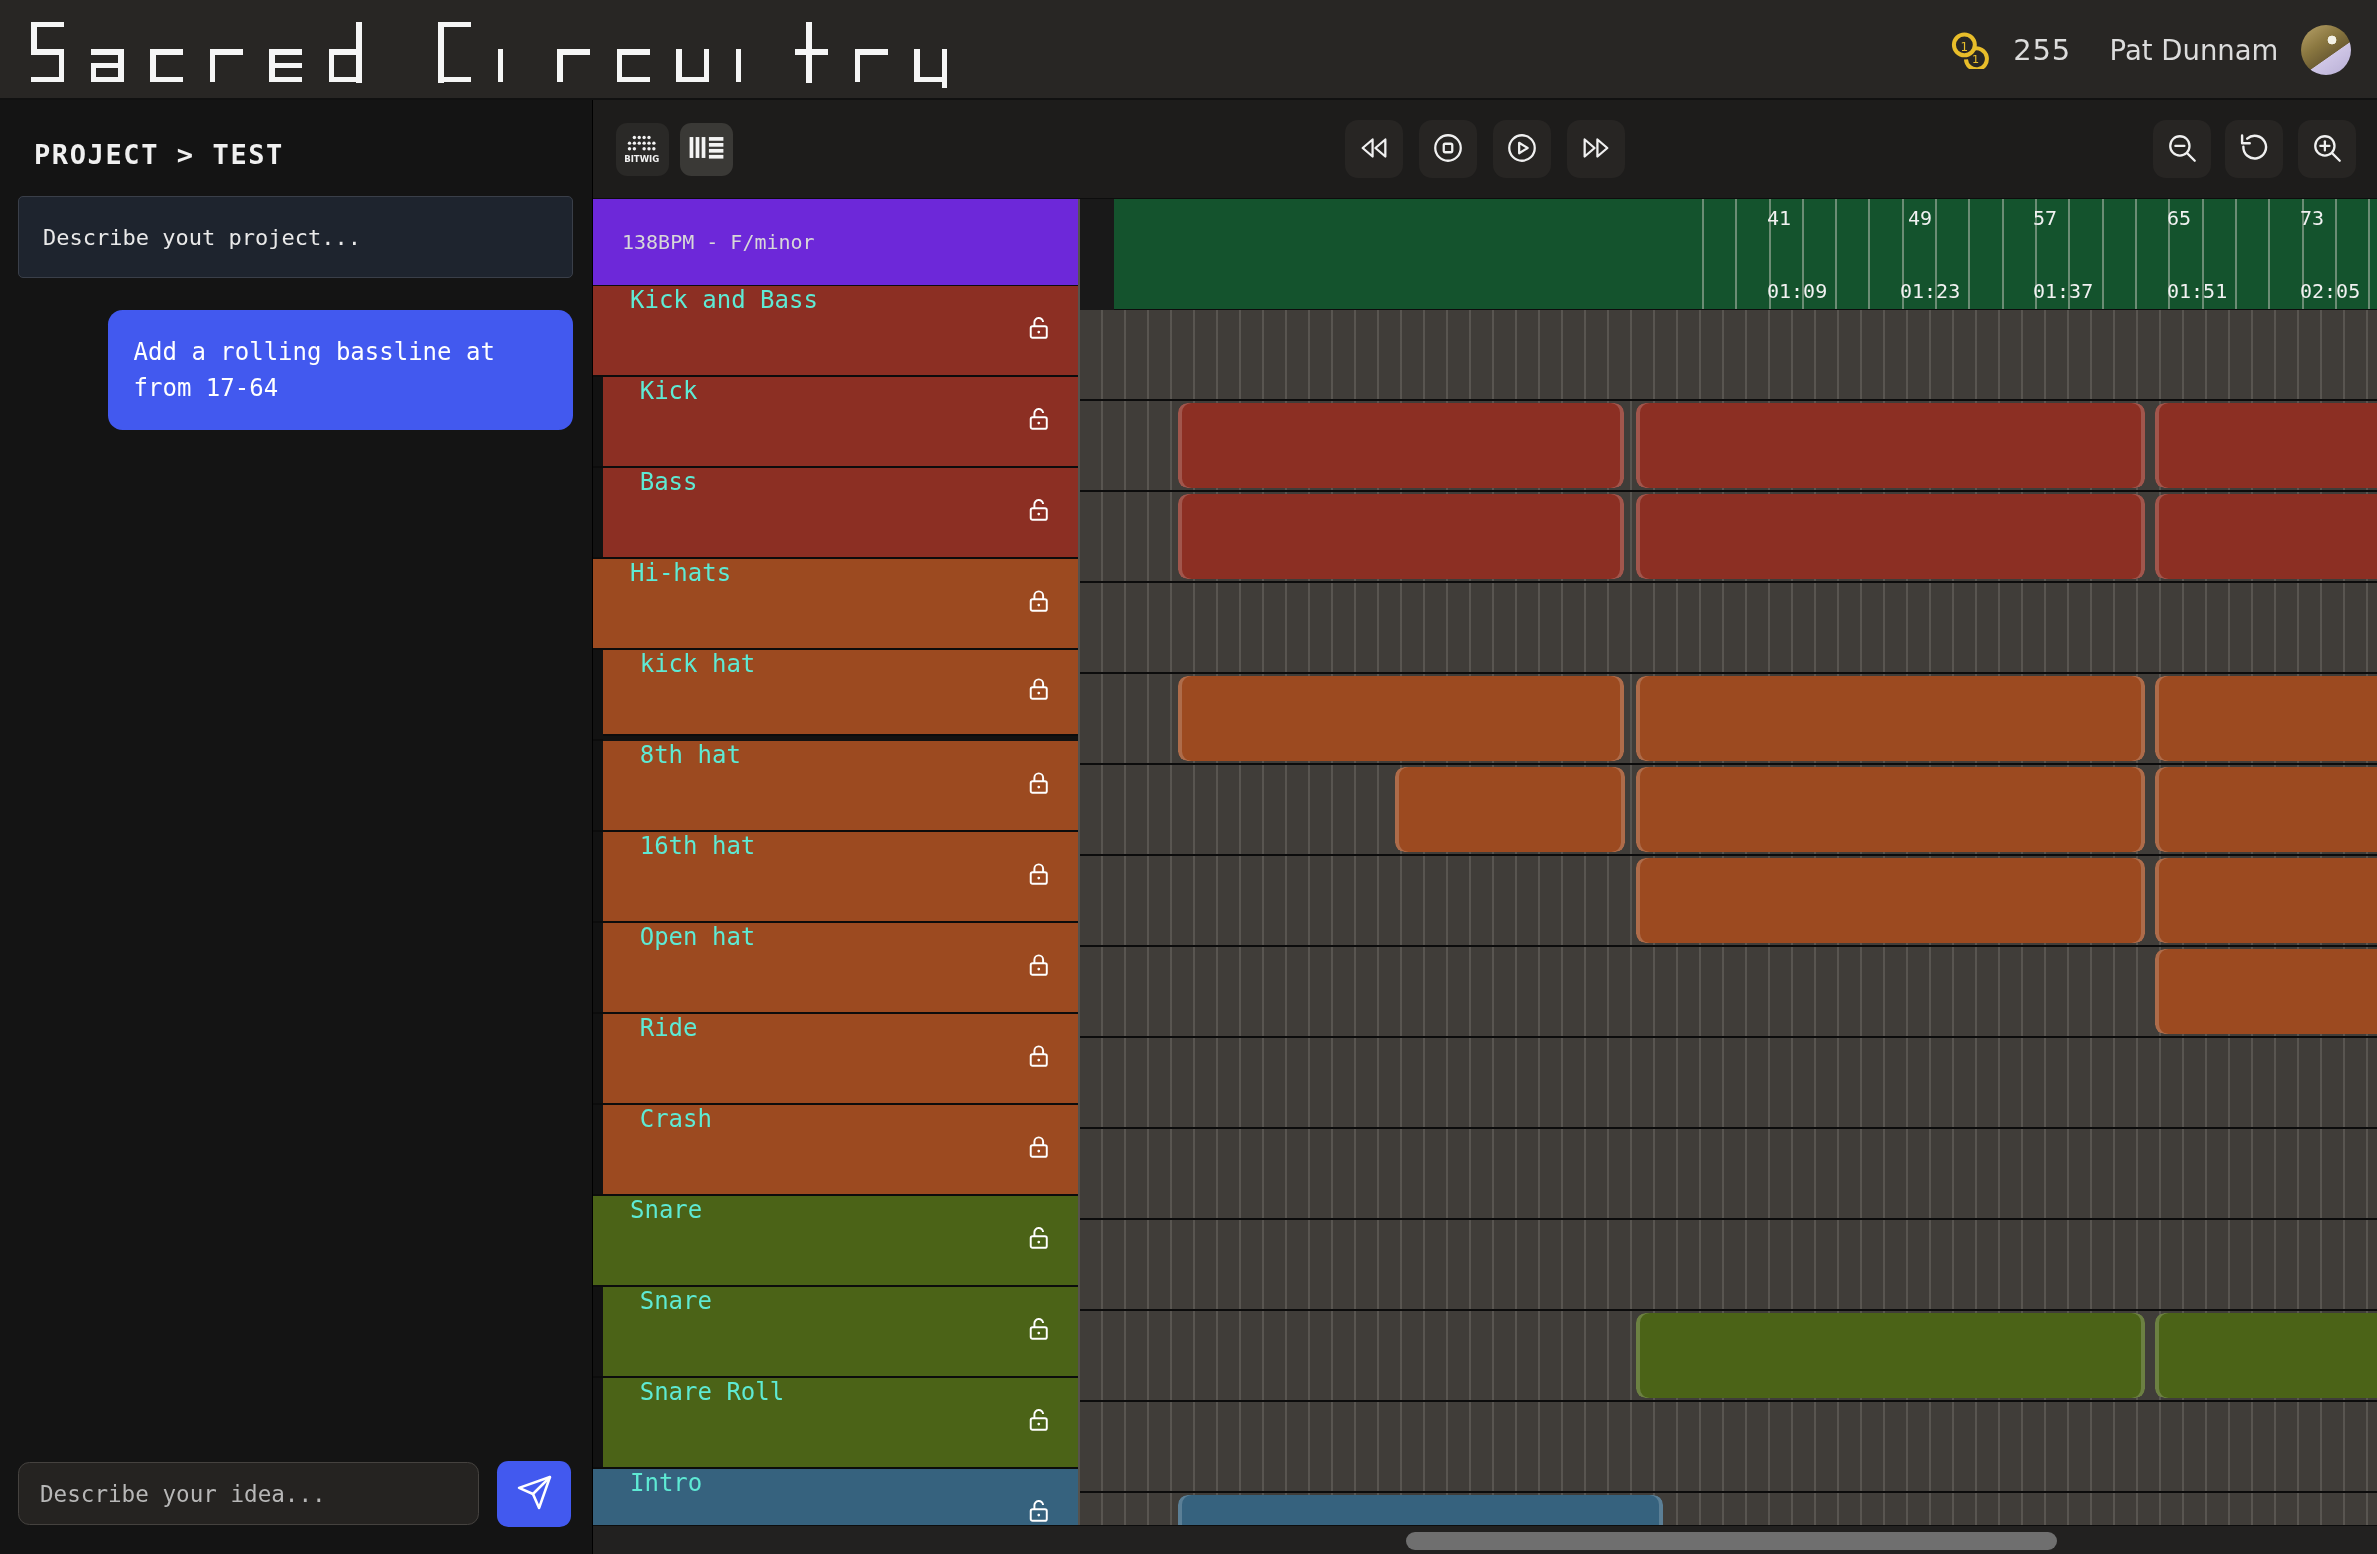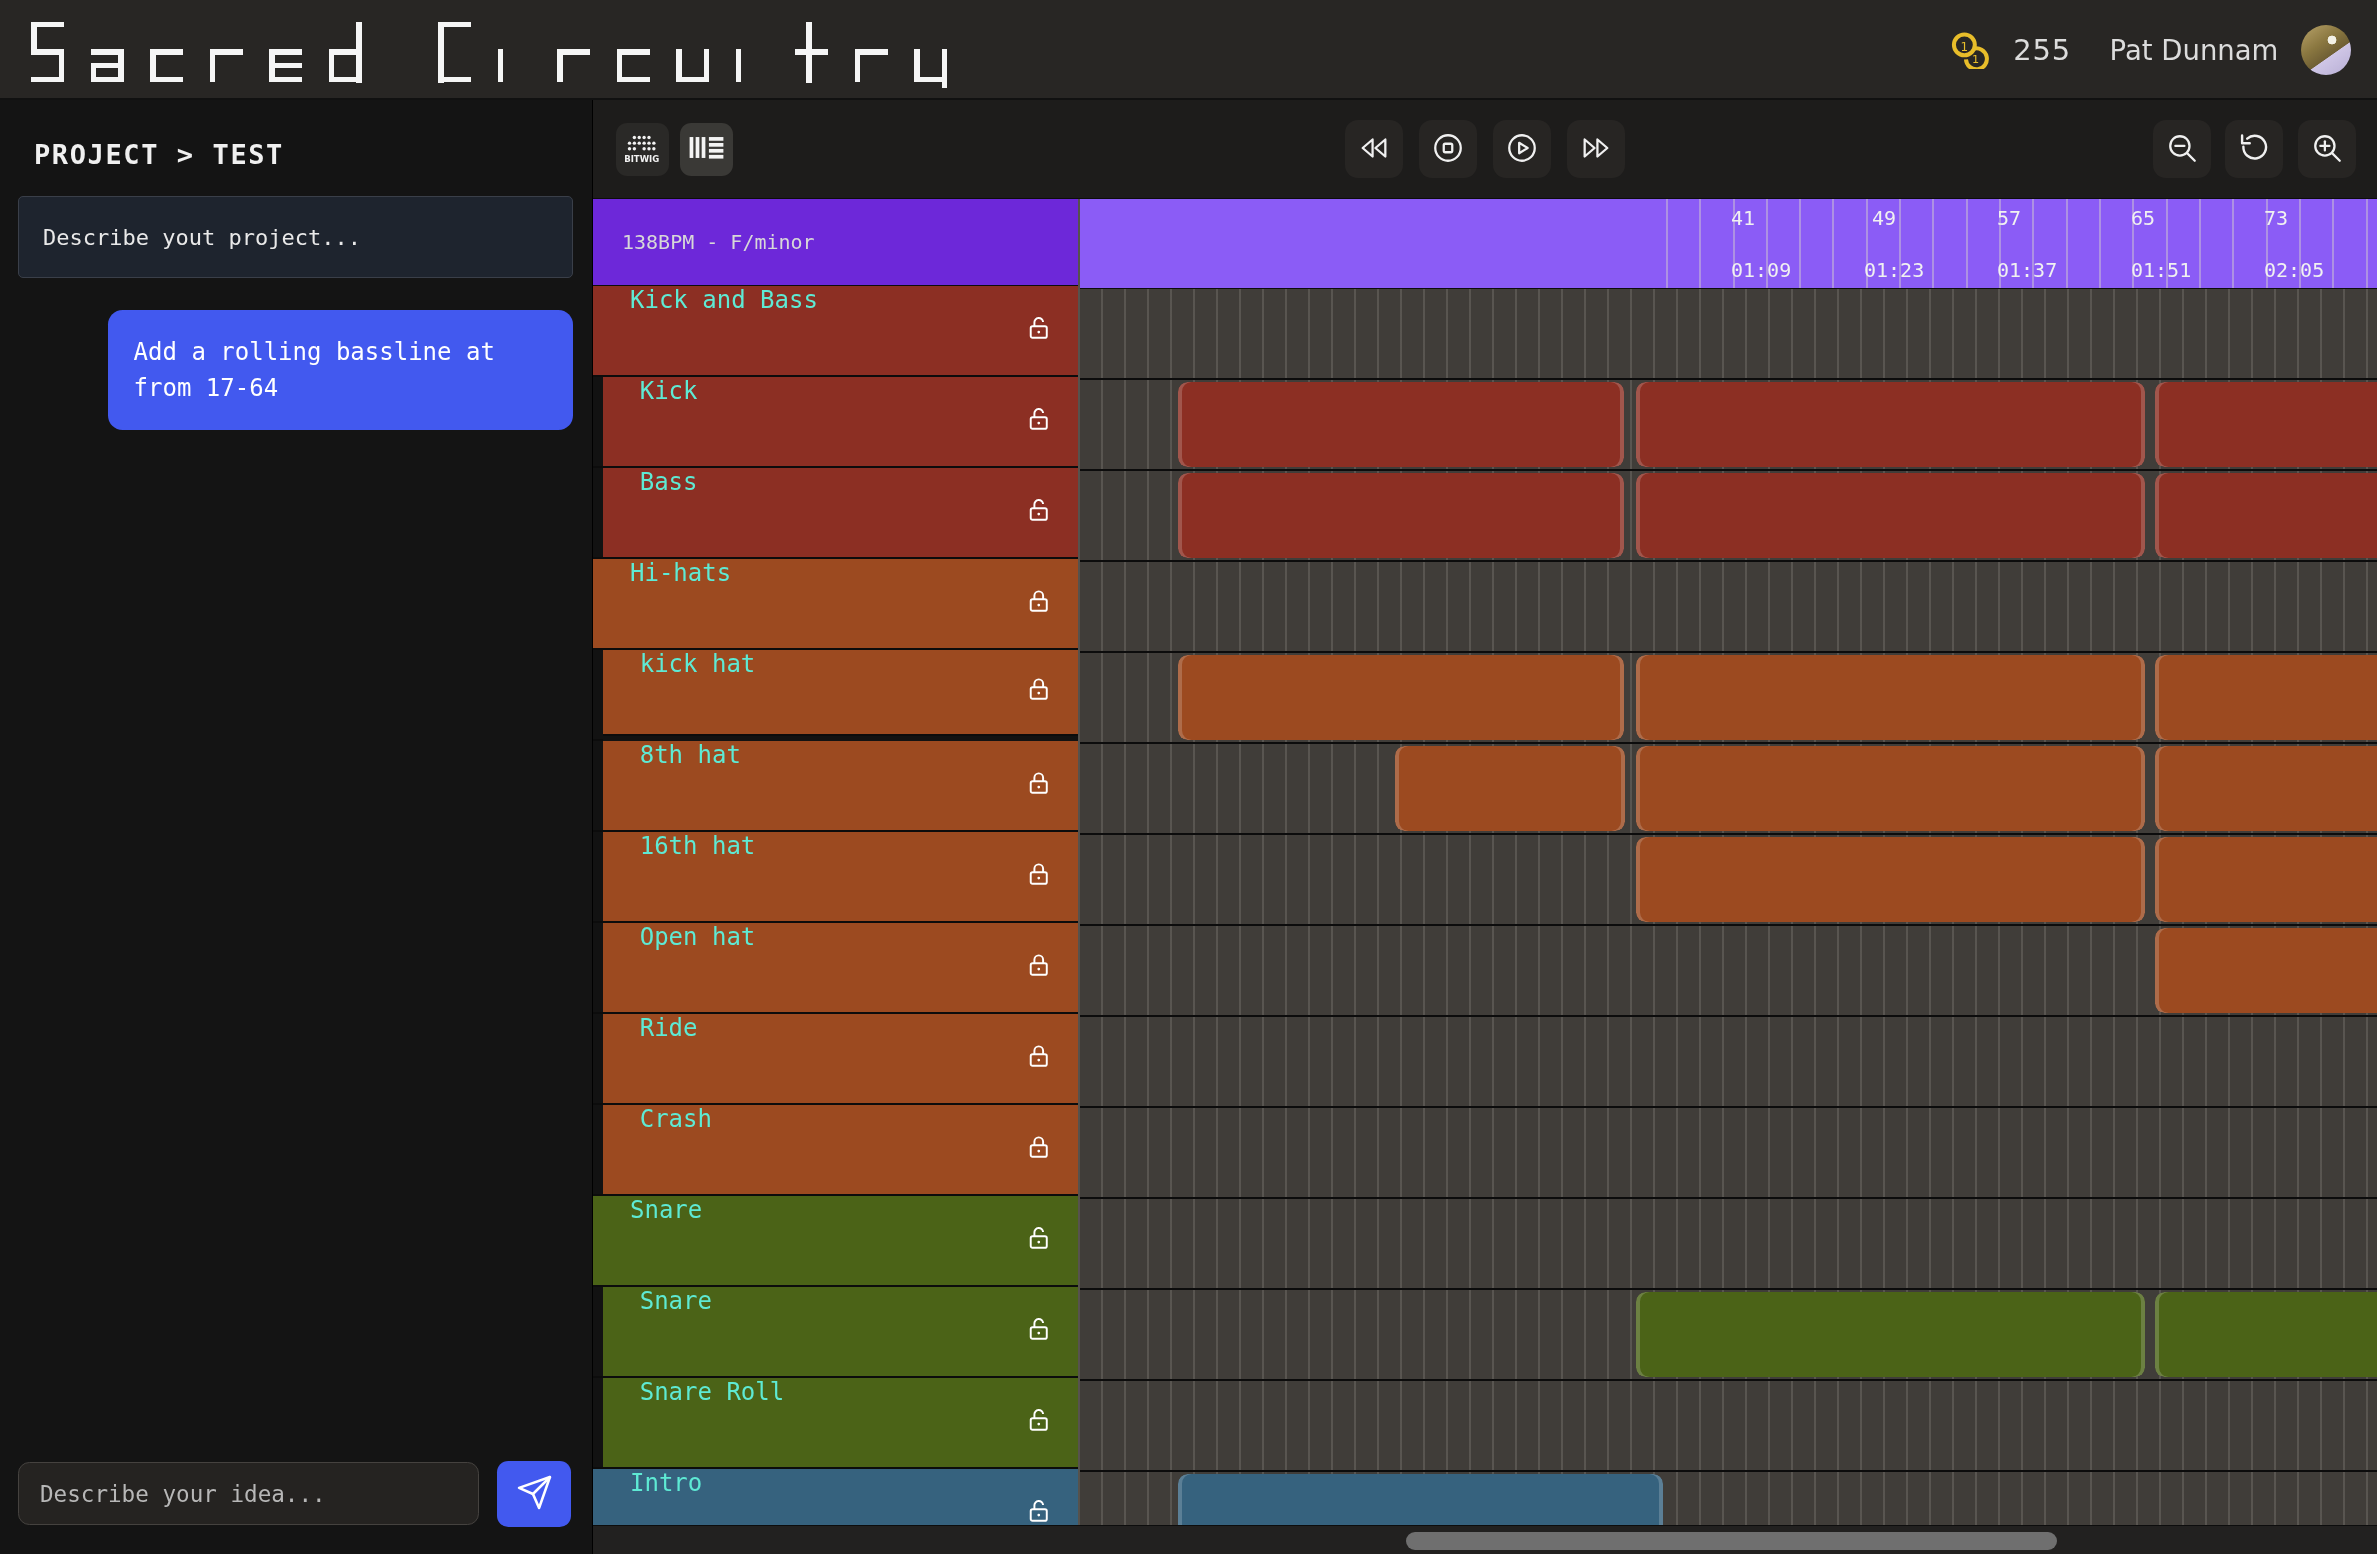--- a/index.html
+++ b/index.html
@@ -109,22 +109,22 @@
 
   .tracks-wrap { flex: 1; display: flex; min-height: 0; position: relative; }
   .track-names { width: 485px; flex: 0 0 485px; background: #121212; }
   .ruler-col {
     height: 87px; background: #6d28d9; color: #d8d8d8;
     display: flex; align-items: center; padding-left: 29px; font-size: 20px;
     border-bottom: 1.6px solid #0d0d0d;
   }
   .lane-col { flex: 1; position: relative; min-width: 0; overflow: hidden; }
   .ruler {
-    height: 90px; background: #8b5cf6; position: relative;
-    border-bottom: 1.6px solid #0d0d0d; overflow: hidden;
+    height: 111px; background: #14532d; position: relative;
+    border-bottom: 1.6px solid #0d0d0d; overflow: hidden; margin-left: 36px;
   }
   .ruler-tick { position: absolute; top: 0; bottom: 0; width: 1.6px; background: rgba(215,211,203,0.45); }
   .ruler-bar { position: absolute; top: 6.5px; color: #f1f1f1; font-size: 20px; padding-left: 8px; }
   .ruler-time { position: absolute; bottom: 6.5px; color: #f1f1f1; font-size: 20px; padding-left: 8px; }
   .trk-row { display: flex; position: relative; }
   .trk-head {
     position: relative; display: flex; align-items: flex-start;
     color: #5eead4; font-size: 24px; border-bottom: 2.4px solid #0c0c0c;
     padding: 0 0 0 37px;
   }

